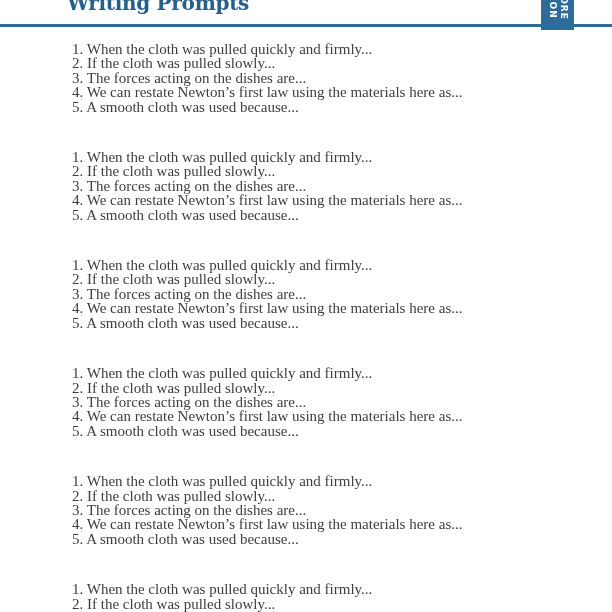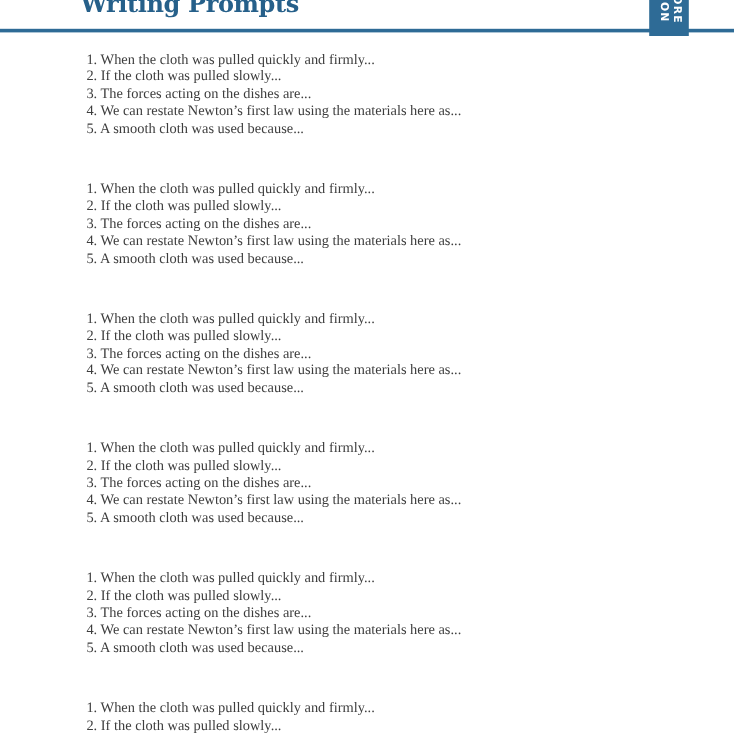--- a/index.html
+++ b/index.html
@@ -48,21 +48,21 @@
     white-space: nowrap;
   }
   .tab-line { display: block; }
   .content {
     position: absolute;
     left: 72px; top: 42px;
     width: 490px;
   }
   .prompt-block { margin: 0 0 36px 0; }
   .prompt-line {
-    font-size: 12px;
+    font-size: 15px;
     line-height: 14.4px;
     color: var(--body-text, #3d3d3d);
     white-space: nowrap;
   }
 </style>
 </head>
 <body>
 
 <h1 class="page-title">Writing Prompts</h1>
 

